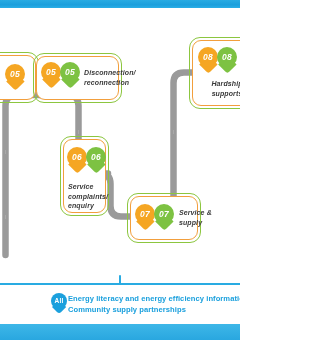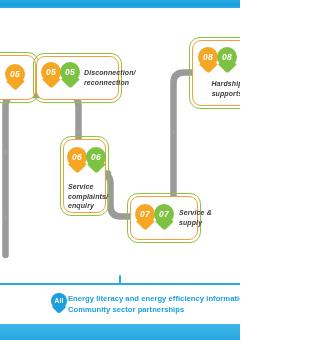--- a/index.html
+++ b/index.html
@@ -260,18 +260,18 @@
   <div class="banner-tick"></div>
 
   <div class="pin blue small" style="left:51px; top:293px;">
     <span class="tail"></span>
     <span class="bulb"></span>
     <span class="num">All</span>
   </div>
 
   <div class="banner-text">
     <div class="banner-line">Energy literacy and energy efficiency information</div>
-    <div class="banner-line">Community sector partnerships</div>
+    <div class="banner-line">Community supply partnerships</div>
   </div>
 
   <div class="band-bottom"></div>
 
 </div>
 
 </body></html>

